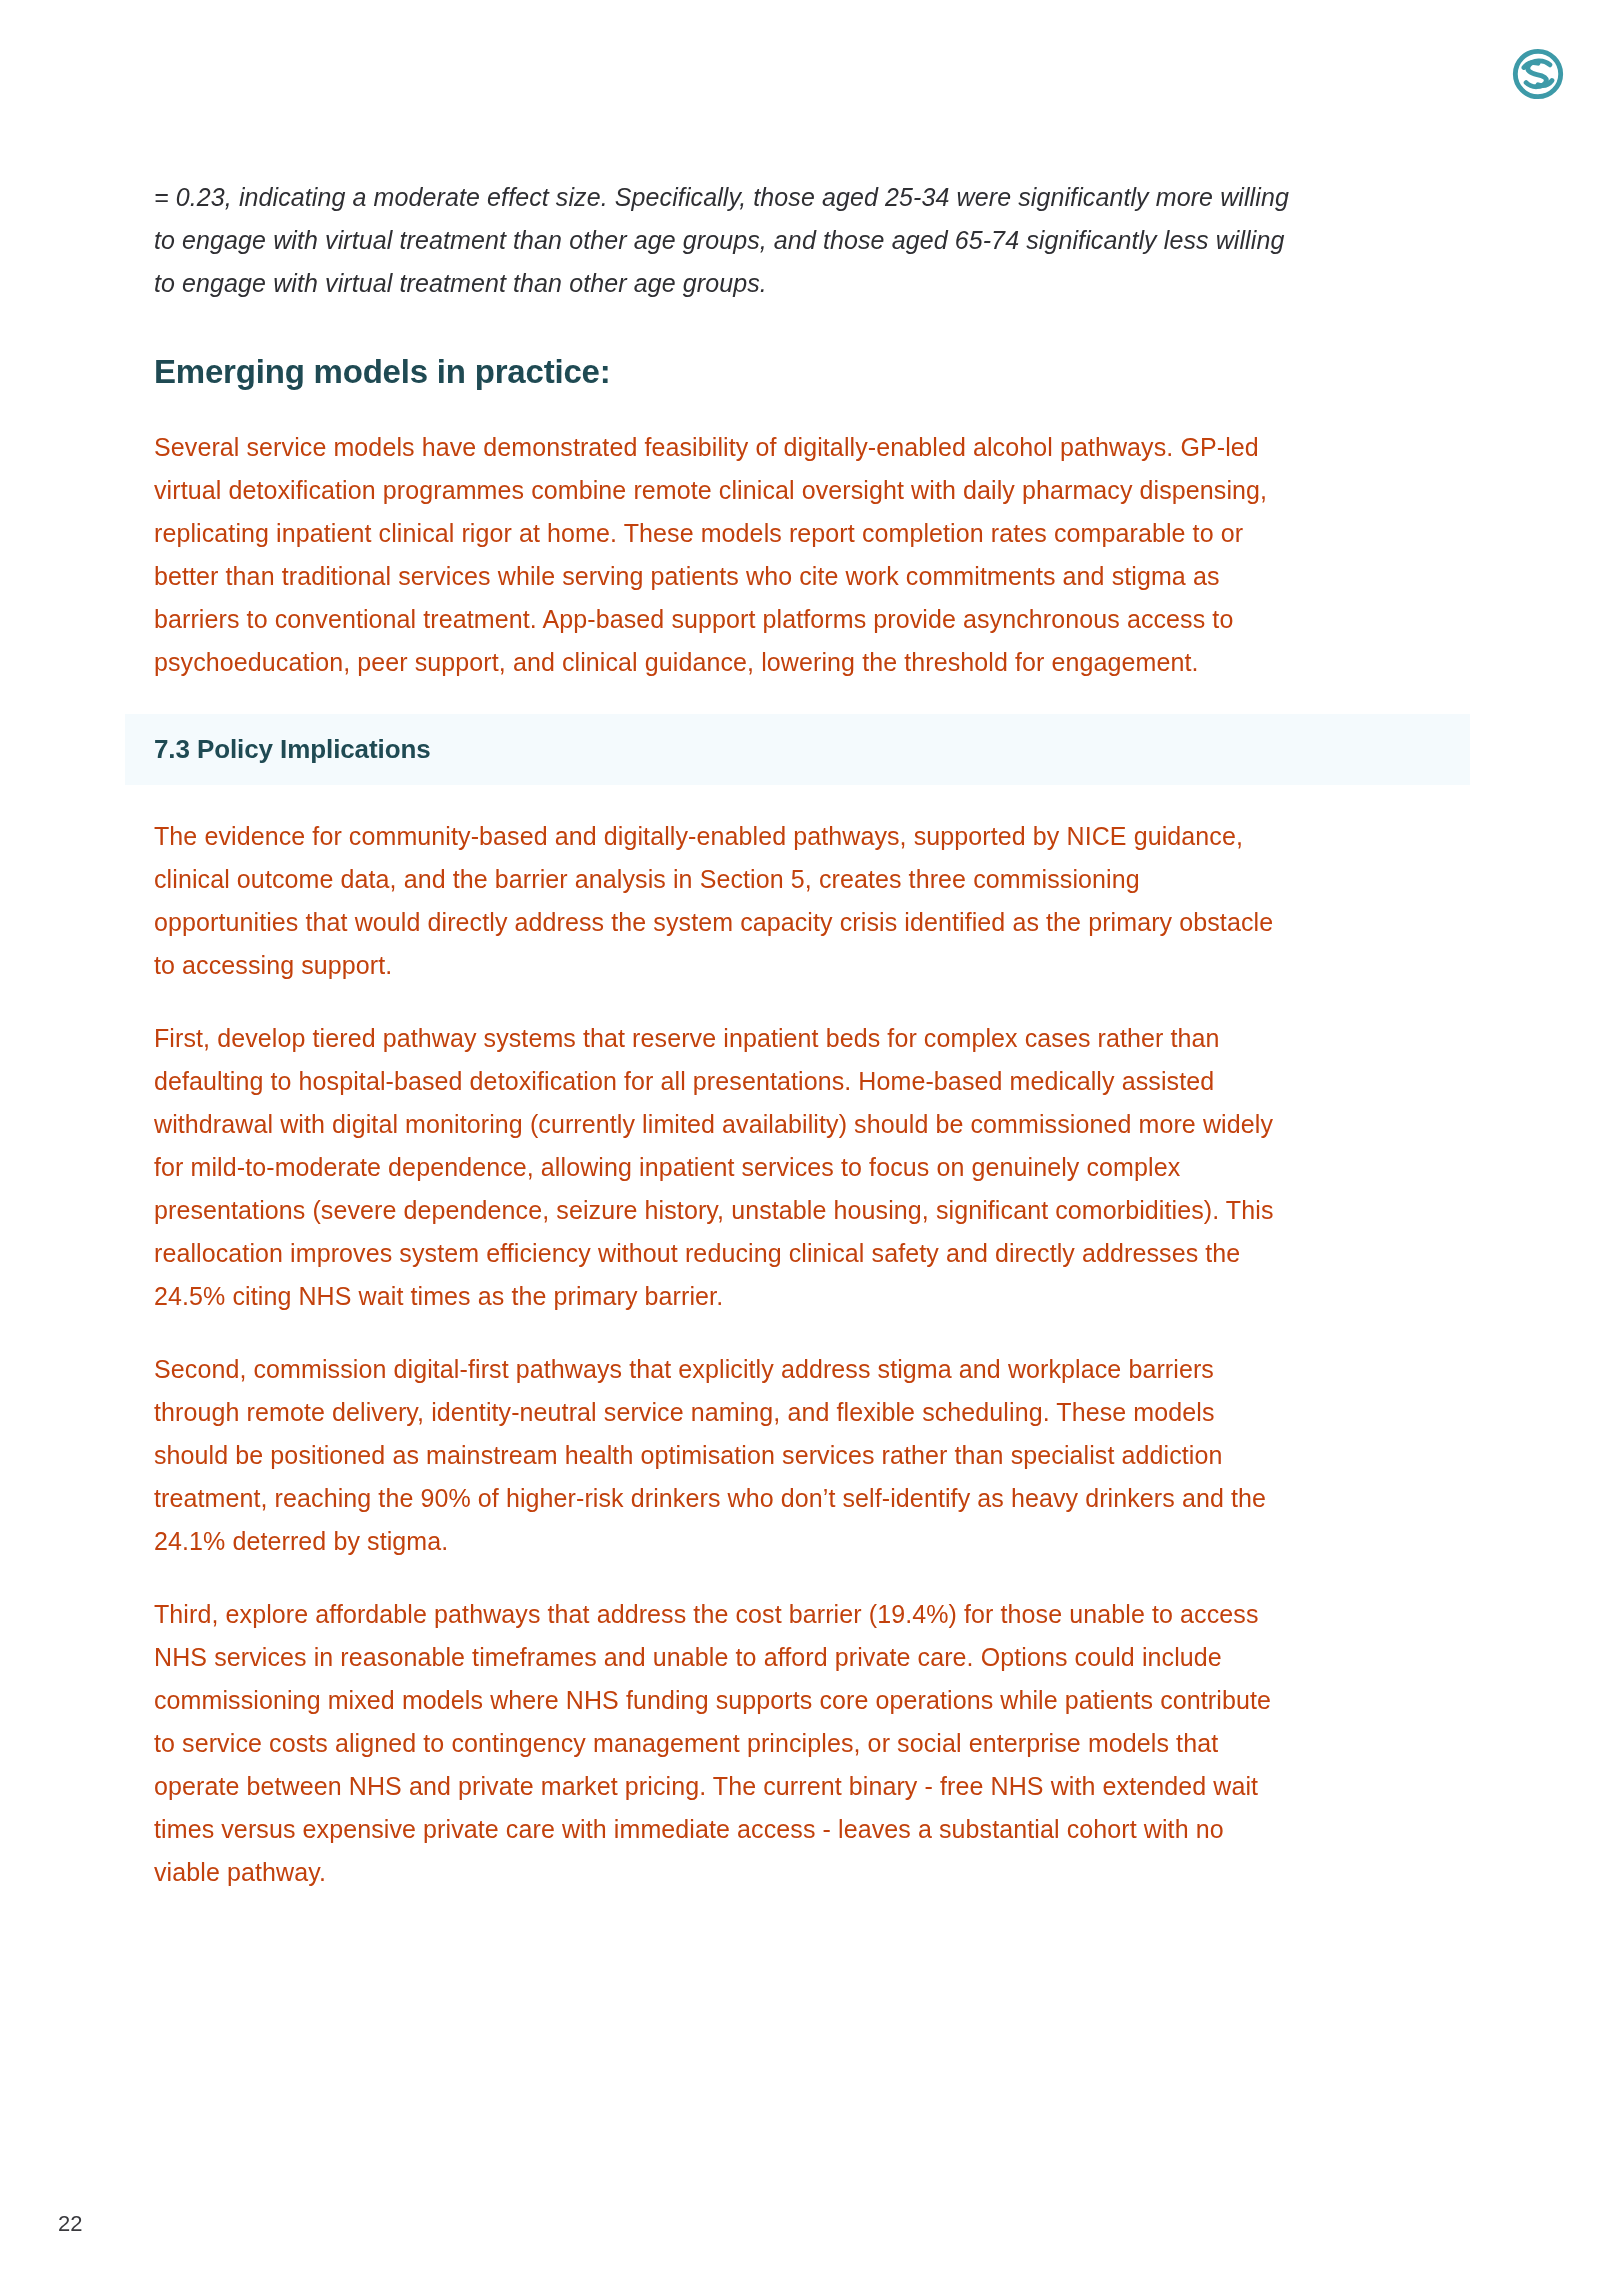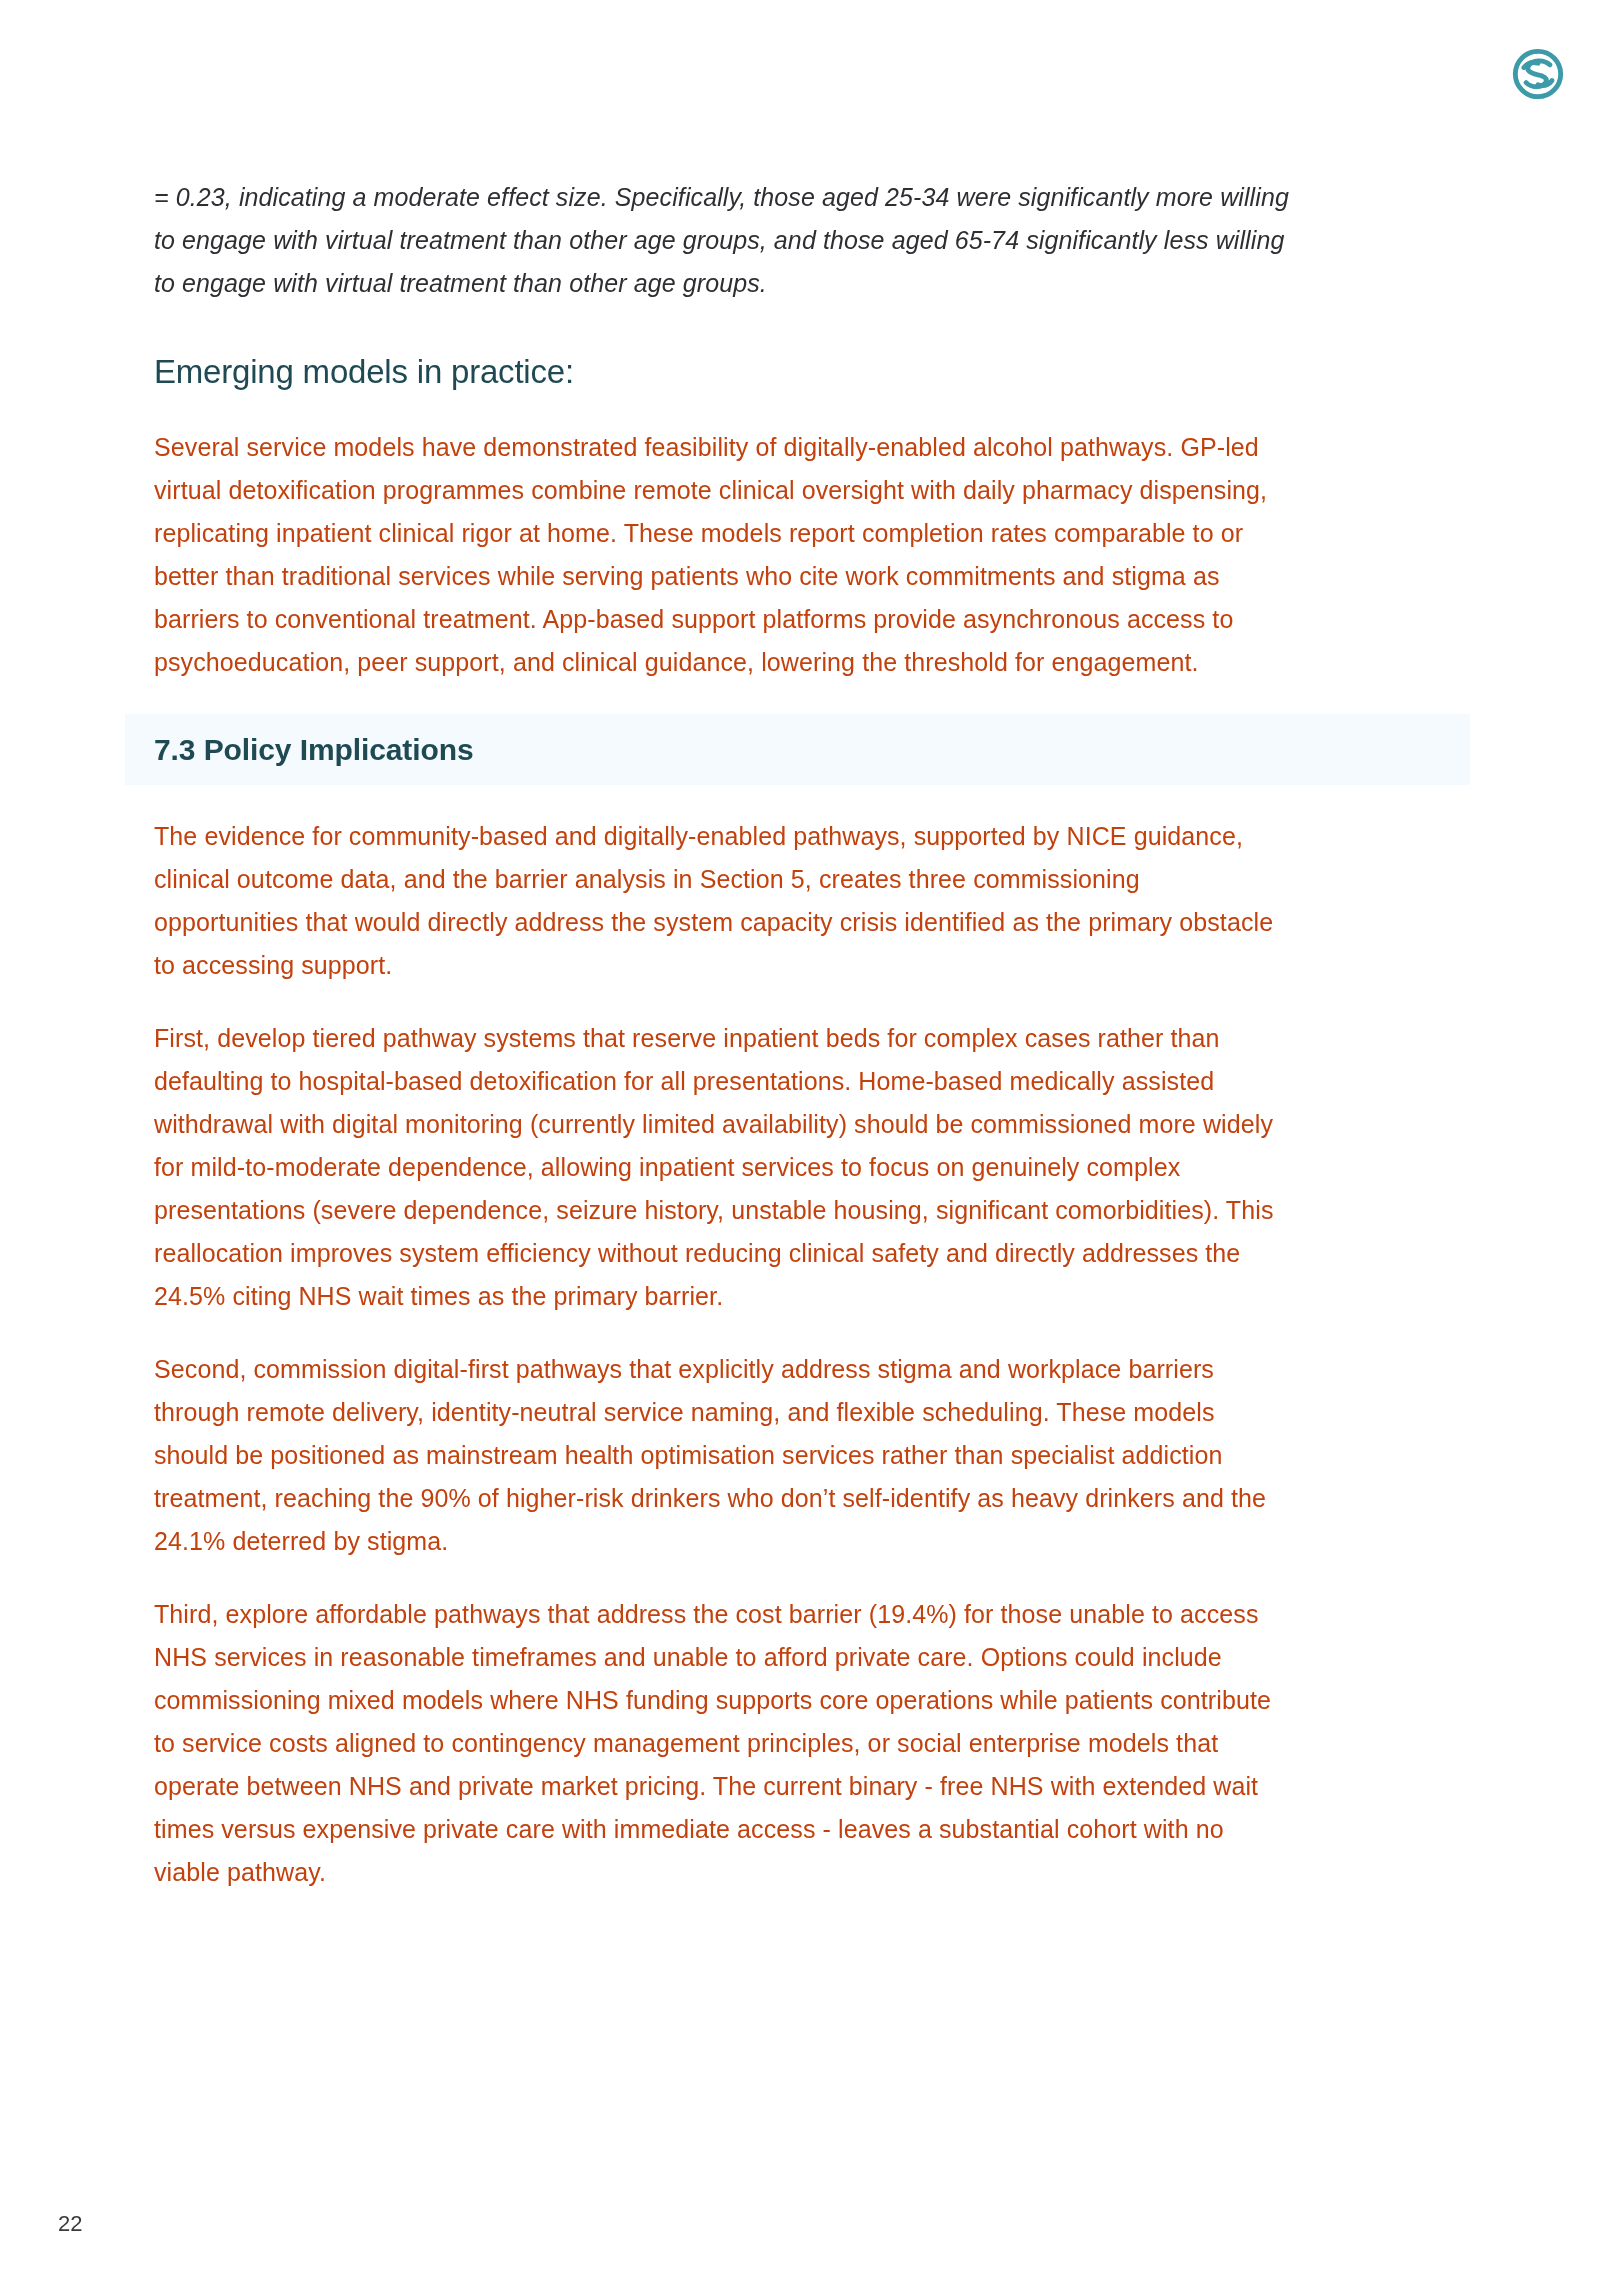--- a/index.html
+++ b/index.html
@@ -46,38 +46,38 @@
 
   .para.italic {
     font-style: italic;
     color: #2f2f33;
     margin-bottom: 46px;
   }
 
   h2.heading-main {
     font-size: 33px;
     line-height: 41px;
-    font-weight: normal;
+    font-weight: bold;
     color: #1f4a53;
     margin: 0 0 34px 0;
     letter-spacing: -0.2px;
   }
 
   
   .section-band {
     position: absolute;
     left: -29.4px;
     width: 1345px;
     background: #f4fafd;
     box-sizing: border-box;
     padding: 17px 0 17px 29.4px;
     margin: 0;
   }
   .section-band h3 {
-    font-size: 30px;
+    font-size: 26px;
     line-height: 37px;
     font-weight: bold;
     color: #1f4a53;
     margin: 0;
     letter-spacing: -0.1px;
   }
   .band-spacer { height: 71px; margin-bottom: 30px; }
 
   
   .page-number {

